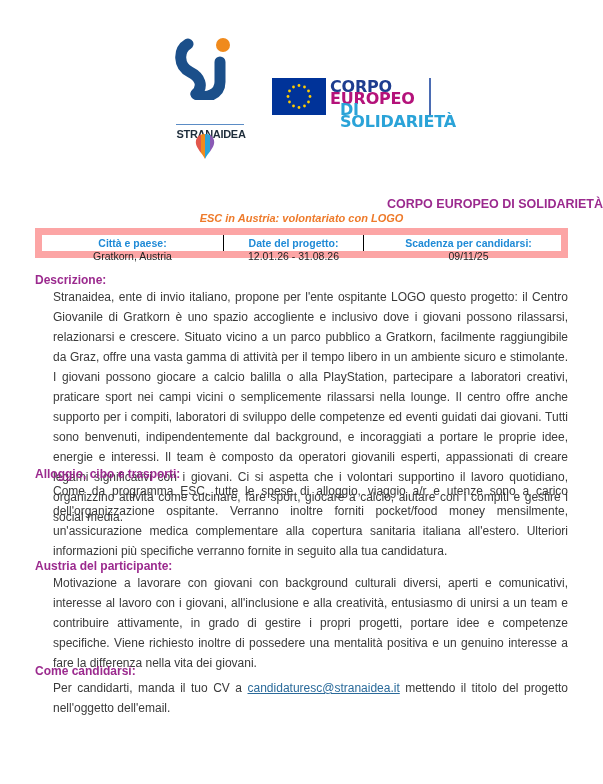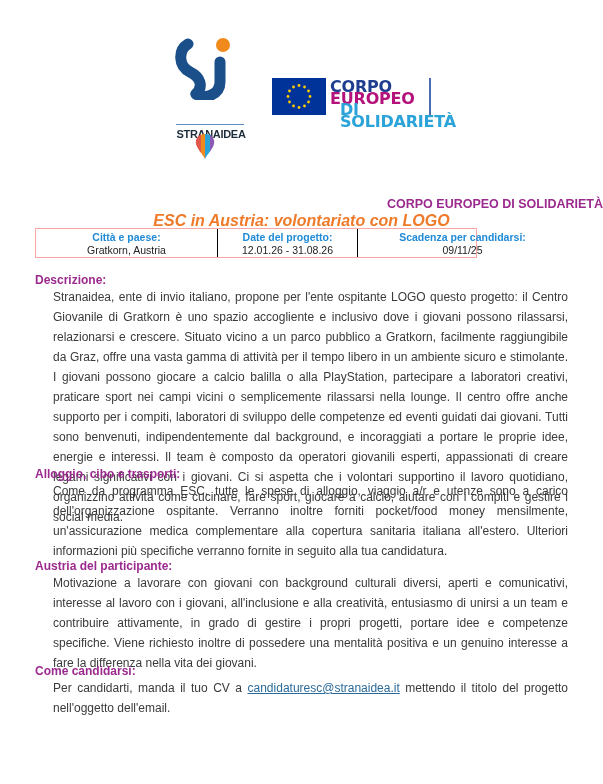--- a/index.html
+++ b/index.html
@@ -20,24 +20,24 @@
     .esc-text { position: absolute; left: 58px; top: 3px; font-family: "DejaVu Sans", sans-serif; font-weight: bold;
       font-size: 16px; line-height: 11.5px; letter-spacing: -0.2px; }
     .esc-text .l1 { color: #1e3d8f; display: block; }
     .esc-text .l2 { color: #b4127a; display: block; }
     .esc-text .l3 { color: #2aa3d8; display: block; margin-left: 10px; }
     .esc-divider { position: absolute; left: 157px; top: 0; width: 2px; height: 37px; background: #4b6cb3; }
 
     .doc-title { position: absolute; left: 0; top: 197px; width: 603px; text-align: right;
       font-weight: bold; font-size: 12.5px; color: #9b2a8e; }
     .doc-subtitle { position: absolute; left: 0; top: 212px; width: 603px; text-align: center;
-      font-weight: bold; font-style: italic; font-size: 16px; color: #ee7a2a; }
+      font-weight: bold; font-style: italic; font-size: 11px; color: #ee7a2a; }
 
-    .info-table { position: absolute; left: 35px; top: 228px; width: 442px; height: 30px;
-      border: 1px solid #fca5a5; display: flex; }
+    .info-table { position: absolute; left: 35px; top: 228px; width: 533px; height: 30px;
+      border: 7px solid #fca5a5; display: flex; }
     .info-cell { flex: none; text-align: center; border-right: 1px solid #000; padding-top: 2px; }
     .info-cell:last-child { border-right: none; }
     .info-cell.c1 { width: 182px; }
     .info-cell.c2 { width: 140px; }
     .info-cell.c3 { width: 209px; }
     .info-label { font-weight: bold; font-size: 10.5px; color: #1f8ad6; line-height: 12px; display: block; }
     .info-value { font-size: 10.5px; color: #222; line-height: 14px; display: block; }
 
     .section { position: absolute; left: 35px; width: 533px; }
     .section-heading { font-weight: bold; font-size: 12px; color: #9b2a8e; line-height: 14px; }

